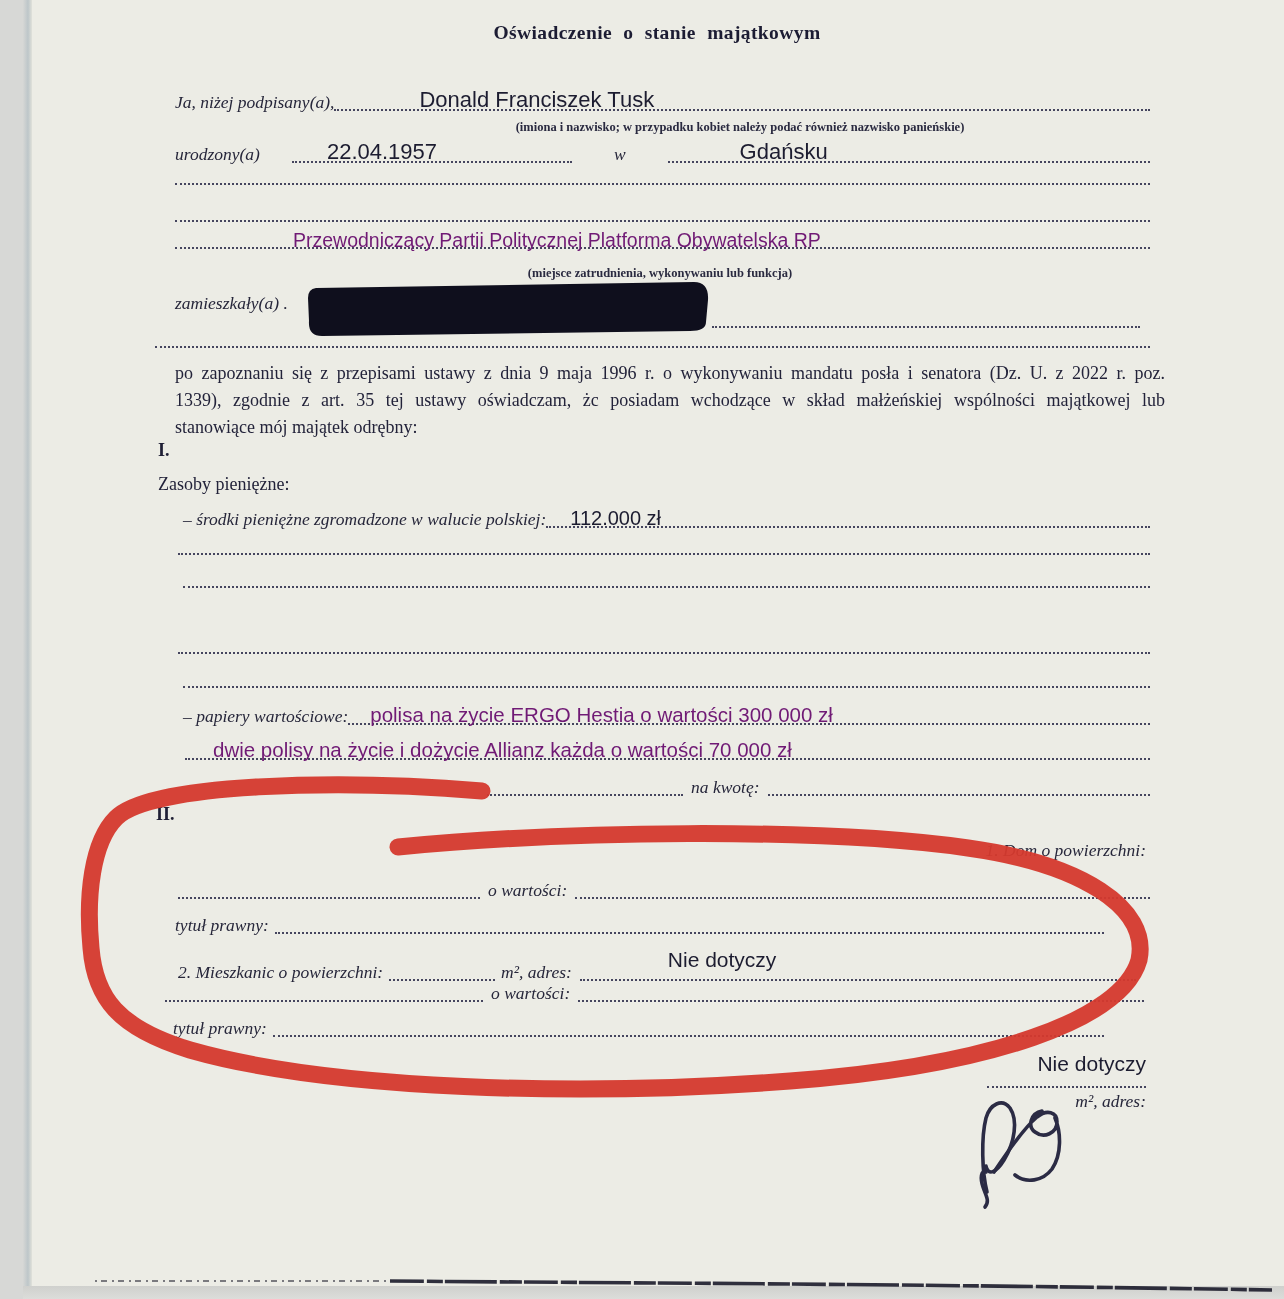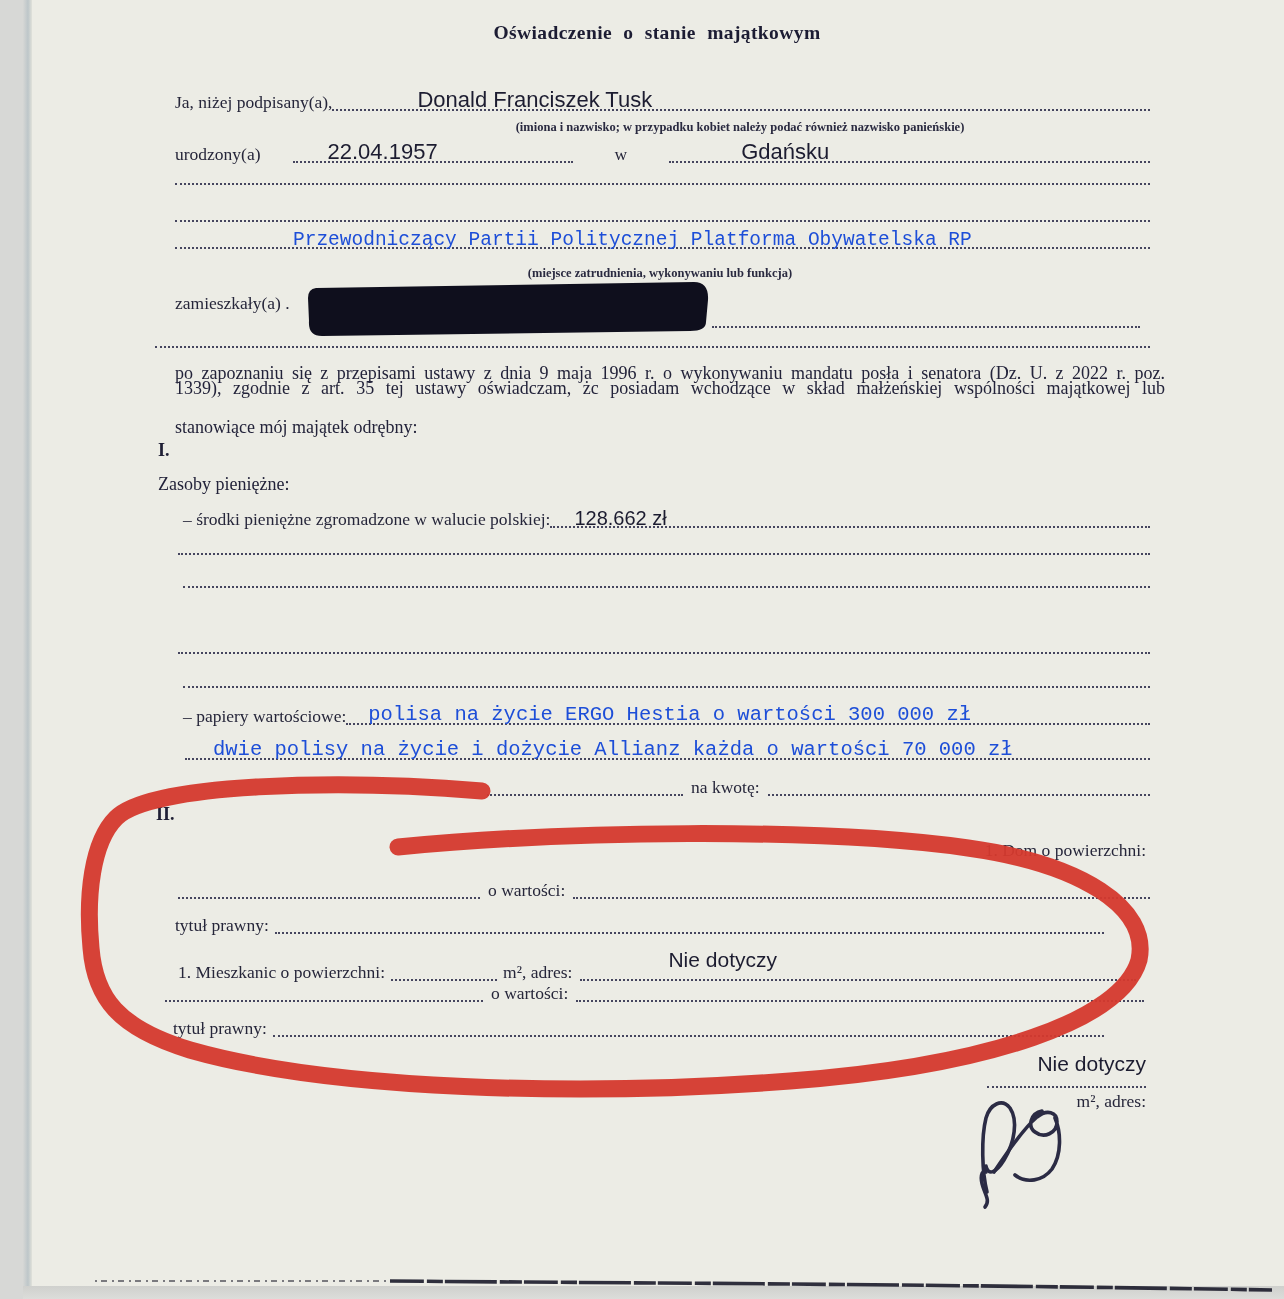--- a/index.html
+++ b/index.html
@@ -19,28 +19,28 @@
     background:linear-gradient(90deg,#d6d7d5,#bdc6c9 55%,#e0e1da);
   }
   .paper-bottom{
     position:absolute;left:23px;top:1286px;width:1261px;height:13px;
     background:linear-gradient(180deg,#cfd0cd,#dcddda);
   }
   .row{
     position:absolute;display:flex;align-items:flex-end;
     color:#26263a;font-size:17.5px;white-space:nowrap;line-height:1.25;
   }
-  .lbl{flex:0 0 auto;}
+  .lbl{flex:0 0 auto;font-style:italic;}
   .dots,.fill{border-bottom:2.4px dotted #45455e;margin-bottom:3px;height:2px;}
   .dots{flex:0 0 auto;}
   .fill{flex:1 1 auto;height:auto;display:flex;align-items:flex-end;min-width:0;}
   .fill>span{margin-bottom:-5px;}
   .dotline{position:absolute;border-bottom:2.4px dotted #45455e;height:0;}
   .v-sans{font-family:"Liberation Sans",sans-serif;color:#1c1c30;}
-  .v-serif{font-family:Liberation Mono, monospace;color:#1d4ed8;font-size:20.5px;}
+  .v-serif{font-family:Liberation Sans, sans-serif;color:#701a75;font-size:20.5px;}
   .title{
     position:absolute;left:30px;top:22px;width:1254px;text-align:center;
     font-size:19.5px;font-weight:bold;color:#1c1c33;word-spacing:6px;letter-spacing:.4px;
   }
   .caption{
     position:absolute;font-size:12.5px;font-weight:bold;color:#2a2a40;
     text-align:center;white-space:nowrap;
   }
   .para-line{
     position:absolute;left:175px;width:990px;font-size:18px;color:#23233a;
@@ -90,30 +90,30 @@
   </div>
   <div class="caption" style="left:330px;top:266px;width:660px;">(miejsce zatrudnienia, wykonywaniu lub funkcja)</div>
 
   <div class="row" style="left:175px;top:293px;width:130px;">
     <span class="lbl">zamieszkały(a) .</span>
   </div>
   <div class="dotline" style="left:712px;top:326px;right:144px;"></div>
   <div class="dotline" style="left:155px;top:346px;right:134px;"></div>
 
   <div class="para-line just" style="top:363px;">po zapoznaniu się z przepisami ustawy z dnia 9 maja 1996 r. o wykonywaniu mandatu posła i senatora (Dz. U. z 2022 r. poz.</div>
-  <div class="para-line just" style="top:378px;">1339), zgodnie z art. 35 tej ustawy oświadczam, żc posiadam wchodzące w skład małżeńskiej wspólności majątkowej lub</div>
+  <div class="para-line just" style="top:390px;">1339), zgodnie z art. 35 tej ustawy oświadczam, żc posiadam wchodzące w skład małżeńskiej wspólności majątkowej lub</div>
   <div class="para-line" style="top:417px;">stanowiące mój majątek odrębny:</div>
 
   <div class="secnum" style="left:158px;top:440px;">I.</div>
   <div class="heading" style="left:158px;top:474px;">Zasoby pieniężne:</div>
 
   <div class="row" style="left:183px;top:506px;right:134px;">
     <span class="lbl">– środki pieniężne zgromadzone w walucie polskiej:</span>
     <span class="fill" style="padding-left:24px;">
-      <span class="v-sans" style="font-size:20px;">128.662 zł</span>
+      <span class="v-sans" style="font-size:20px;">112.000 zł</span>
     </span>
   </div>
   <div class="dotline" style="left:178px;top:553px;right:134px;"></div>
   <div class="dotline" style="left:183px;top:586px;right:134px;"></div>
 
   <div class="dotline" style="left:178px;top:652px;right:134px;"></div>
   <div class="dotline" style="left:183px;top:686px;right:134px;"></div>
 
   <div class="row" style="left:183px;top:702px;right:134px;">
     <span class="lbl">– papiery wartościowe:</span>
@@ -147,21 +147,21 @@
     <span class="dots" style="width:302px;"></span>
     <span class="lbl" style="padding:0 8px;">o wartości:</span>
     <span class="fill"></span>
   </div>
   <div class="row" style="left:175px;top:915px;right:180px;">
     <span class="lbl">tytuł prawny:</span>
     <span class="fill" style="margin-left:6px;"></span>
   </div>
 
   <div class="row" style="left:178px;top:947px;right:148px;">
-    <span class="lbl">1. Mieszkanic o powierzchni:</span>
+    <span class="lbl">2. Mieszkanic o powierzchni:</span>
     <span class="dots" style="width:106px;margin-left:6px;"></span>
     <span class="lbl" style="padding-left:6px;">m², adres:</span>
     <span class="fill" style="margin-left:8px;padding-left:88px;">
       <span class="v-sans" style="font-size:21px;margin-bottom:6px;">Nie dotyczy</span>
     </span>
   </div>
   <div class="row" style="left:165px;top:983px;right:140px;">
     <span class="dots" style="width:318px;"></span>
     <span class="lbl" style="padding:0 8px;">o wartości:</span>
     <span class="fill"></span>

